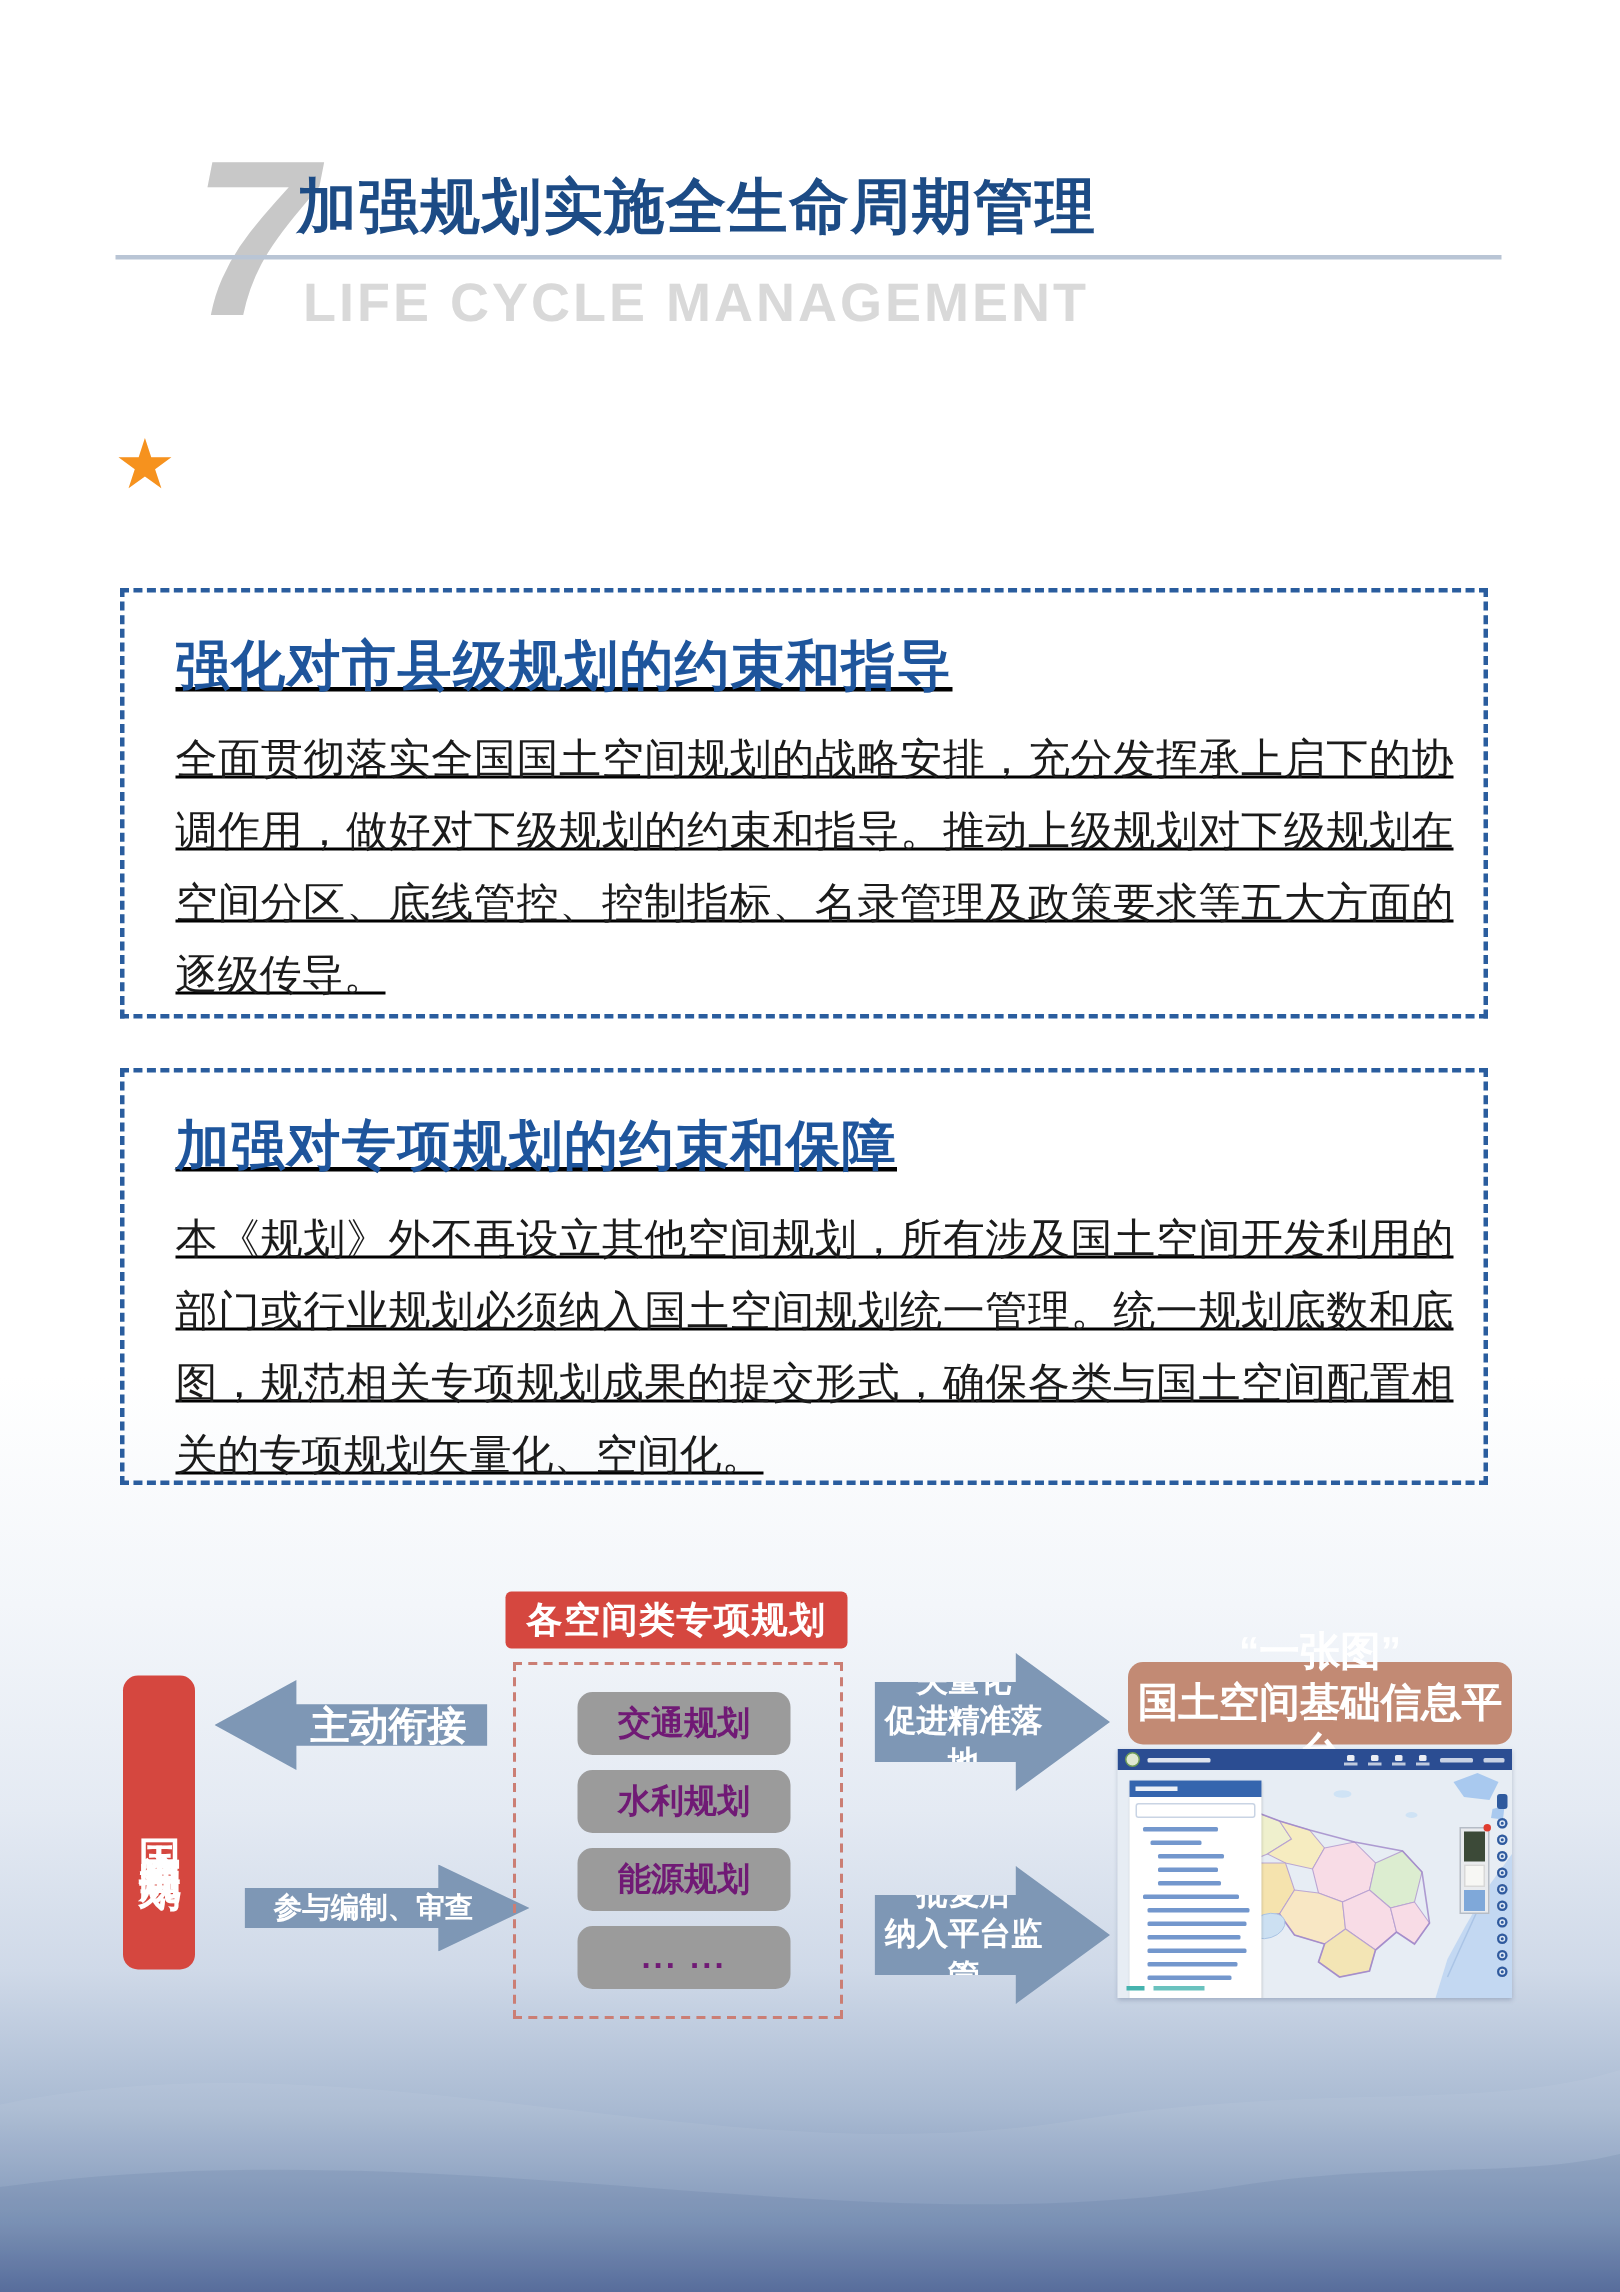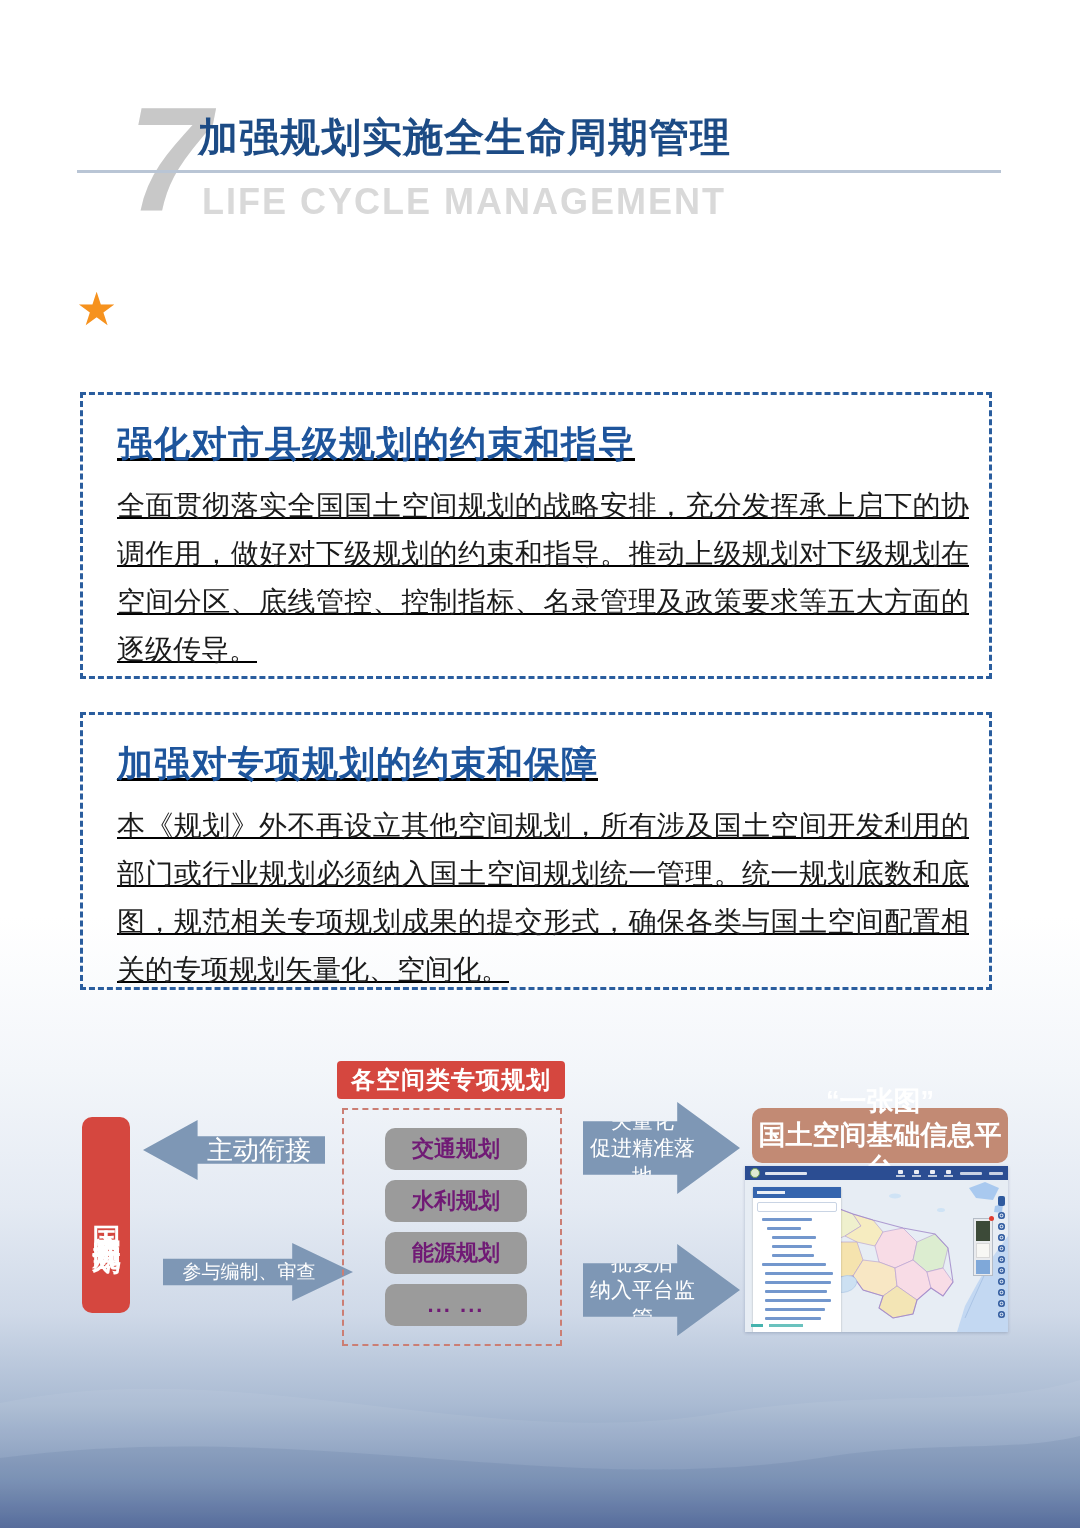--- a/index.html
+++ b/index.html
@@ -20,21 +20,21 @@
   
   .dashed-box{position:absolute;left:80px;width:912px;border:3px dashed #2a5d9e;box-sizing:border-box;background:transparent;text-decoration:underline;}
   .box1{top:392px;height:287px;}
   .box2{top:712px;height:278px;}
   .box-title{margin:25px 20px 0 34px;font-size:36px;font-weight:bold;color:#1e559c;letter-spacing:1px;}
   .box-body{margin:13px 20px 0 34px;font-size:28px;color:#1b1b1b;line-height:1.72;text-align:justify;}
   
   .v-red-box{position:absolute;left:82px;top:1117px;width:48px;height:196px;background:#d5473f;border-radius:10px;
     display:flex;align-items:center;justify-content:center;writing-mode:vertical-rl;text-orientation:upright;
     color:#fff;font-weight:bold;font-size:28px;letter-spacing:4px;}
-  .arrow{position:absolute;background:#7e97b5;color:#fff;font-weight:normal;display:flex;align-items:center;justify-content:center;box-sizing:border-box;}
+  .arrow{position:absolute;background:#7e97b5;color:#fff;font-weight:bold;display:flex;align-items:center;justify-content:center;box-sizing:border-box;}
   .arrow-link{left:143px;top:1120px;width:182px;height:60px;font-size:26px;padding-left:50px;
     clip-path:polygon(0 50%,30% 0,30% 27%,100% 27%,100% 73%,30% 73%,30% 100%);}
   .arrow-join{left:145px;top:1243px;width:190px;height:58px;font-size:19px;padding-right:18px;
     clip-path:polygon(0 27%,68% 27%,68% 0,100% 50%,68% 100%,68% 73%,0 73%);margin-left:18px;}
   .arrow-big{left:583px;width:157px;height:92px;font-size:21px;line-height:1.3;text-align:center;padding-right:38px;white-space:pre-line;
     clip-path:polygon(0 21%,60% 21%,60% 0,100% 50%,60% 100%,60% 79%,0 79%);}
   .arrow-vector{top:1102px;}
   .arrow-approve{top:1244px;}
   .special-header{position:absolute;left:337px;top:1061px;width:228px;height:38px;background:#d5473f;border-radius:4px;
     color:#fff;font-weight:bold;font-size:24px;display:flex;align-items:center;justify-content:center;letter-spacing:1px;}

